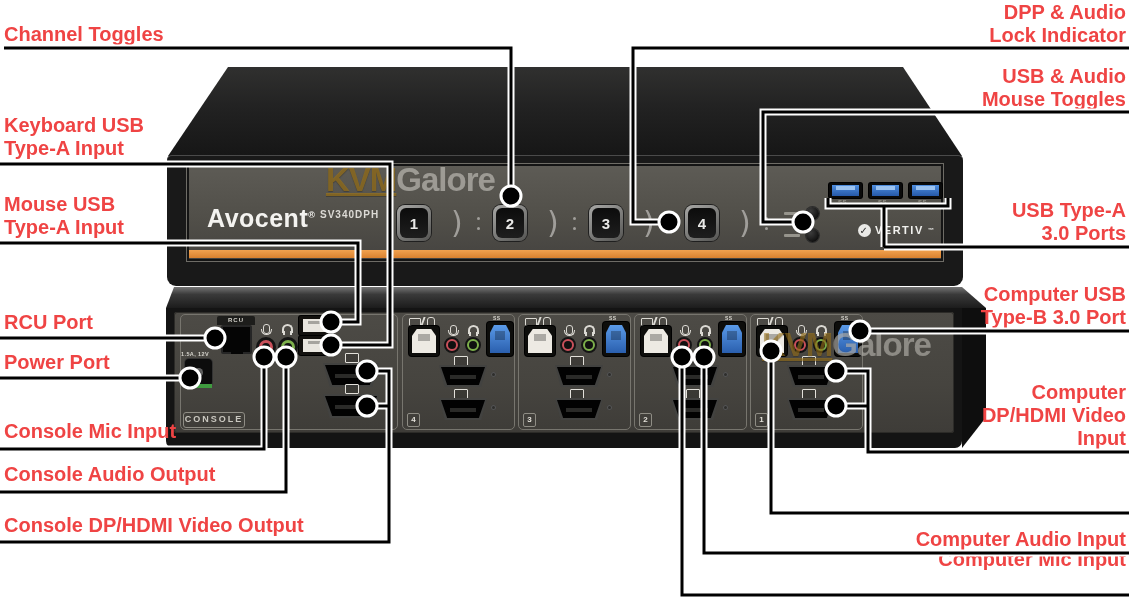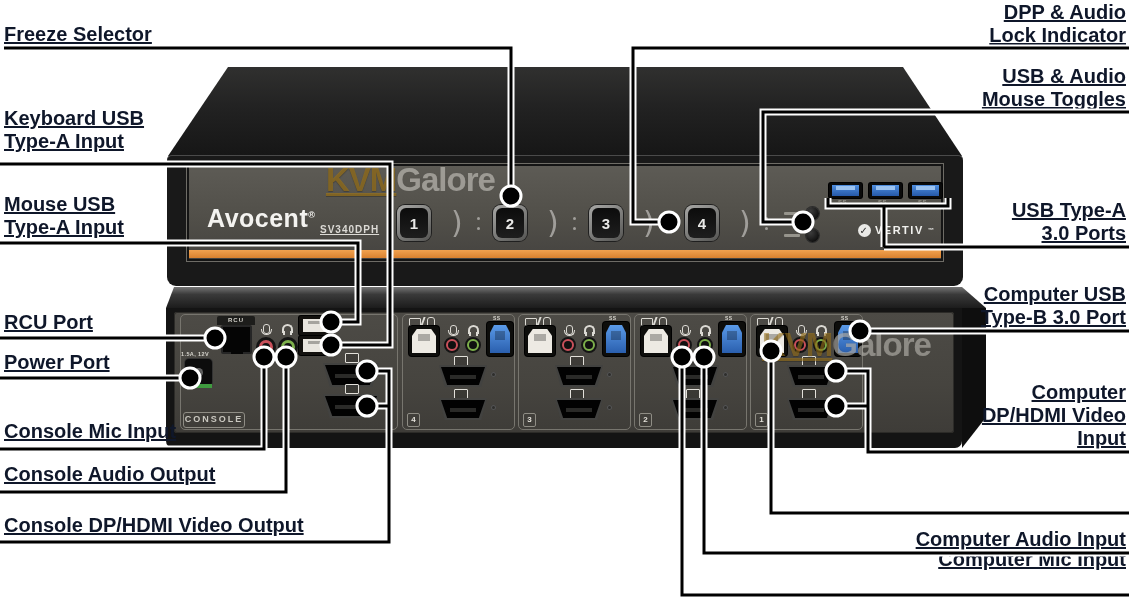--- a/index.html
+++ b/index.html
@@ -1,35 +1,35 @@
 <!DOCTYPE html>
 <html><head>
 <meta charset="utf-8">
 <style>
   html,body{margin:0;padding:0;background:#fff;}
   .stage{position:relative;width:1129px;height:600px;background:#fff;overflow:hidden;
          font-family:"Liberation Sans",sans-serif;}
   
-  .lbl{position:absolute;font:700 20px/23px "Liberation Sans",sans-serif;color:#0f172a;white-space:nowrap;text-decoration:underline;}
+  .lbl{position:absolute;font:700 20px/23px "Liberation Sans",sans-serif;color:#ef4444;white-space:nowrap;}
   .lbl span{display:block;}
   .lbl.right{right:3px;text-align:right;}
   
   .front-top{position:absolute;left:168px;top:67px;width:794px;height:89px;
              background:linear-gradient(180deg,#30302f 0%,#222 45%,#161616 100%);
              clip-path:polygon(60px 0,735px 0,794px 100%,0 100%);}
   .front-face{position:absolute;left:167px;top:155px;width:796px;height:131px;background:#191919;
               border-radius:5px 5px 9px 9px;box-shadow:inset 0 1px 0 #4a4a4a;}
   .front-panel{position:absolute;left:187px;top:164px;width:756px;height:97px;
                background:linear-gradient(180deg,#5d5b55 0%,#504e48 60%,#454340 100%);
                border:2px solid #141414;box-sizing:border-box;box-shadow:0 0 0 1px #6e6c66;}
   .accent-stripe{position:absolute;left:189px;top:250px;width:752px;height:8px;
                  background:linear-gradient(180deg,#f2a24f,#d9812f);}
   .brand{position:absolute;left:207px;top:201px;color:#f4f3f0;font:700 25px/28px "Liberation Sans",sans-serif;letter-spacing:.5px;}
   .brand sup{font-size:9px;}
-  .model{position:absolute;left:320px;top:224px;color:#dcdad5;font:700 10px/12px "Liberation Sans",sans-serif;letter-spacing:1px;text-decoration:underline;}
+  .model{position:absolute;left:320px;top:209px;color:#dcdad5;font:700 10px/12px "Liberation Sans",sans-serif;letter-spacing:1px;}
   .btn{position:absolute;top:205px;width:34px;height:36px;border-radius:8px;
        background:linear-gradient(145deg,#a8a8a6,#555553);box-shadow:0 0 0 1px #1f1f1f;}
   .btn .bface{position:absolute;inset:3px;border-radius:6px;background:linear-gradient(#0c0c0c,#1e1e1e);
        display:flex;align-items:center;justify-content:center;color:#e9e9e7;font:700 15px "Liberation Sans",sans-serif;}
   .mark{position:absolute;top:206px;width:34px;height:36px;color:#a09e9a;font:400 30px/34px "DejaVu Sans",sans-serif;}
   .mark .mdots{position:absolute;right:5px;top:9px;width:3px;height:18px;}
   .mark .mdots::before,.mark .mdots::after{content:"";position:absolute;left:0;width:3px;height:3px;border-radius:50%;background:#a09e9a;}
   .mark .mdots::before{top:2px;} .mark .mdots::after{top:12px;}
   .frz-lbl{position:absolute;width:16px;height:3px;border-radius:1px;background:#96948c;}
   .frz-btn{position:absolute;width:13px;height:13px;border-radius:50%;
@@ -335,23 +335,23 @@
       </div>
     <div class="screw" style="left:88px;top:90px"></div>
     <div class="num-tab" style="left:4px;top:98px">1</div>
   </div>
 
   <div class="wm rear" style="left:762px;top:328px">
     <span class="w1">KVM</span><span class="w2">Galore</span>
   </div>
 
   <div class="lbl" style="left:4px;top:23px">
-      <span>Freeze Selector</span>
-    </div>
-  <div class="lbl" style="left:4px;top:107px">
+      <span>Channel Toggles</span>
+    </div>
+  <div class="lbl" style="left:4px;top:114px">
       <span>Keyboard USB</span>
       <span>Type-A Input</span>
     </div>
   <div class="lbl" style="left:4px;top:193px">
       <span>Mouse USB</span>
       <span>Type-A Input</span>
     </div>
   <div class="lbl" style="left:4px;top:311px">
       <span>RCU Port</span>
     </div>

